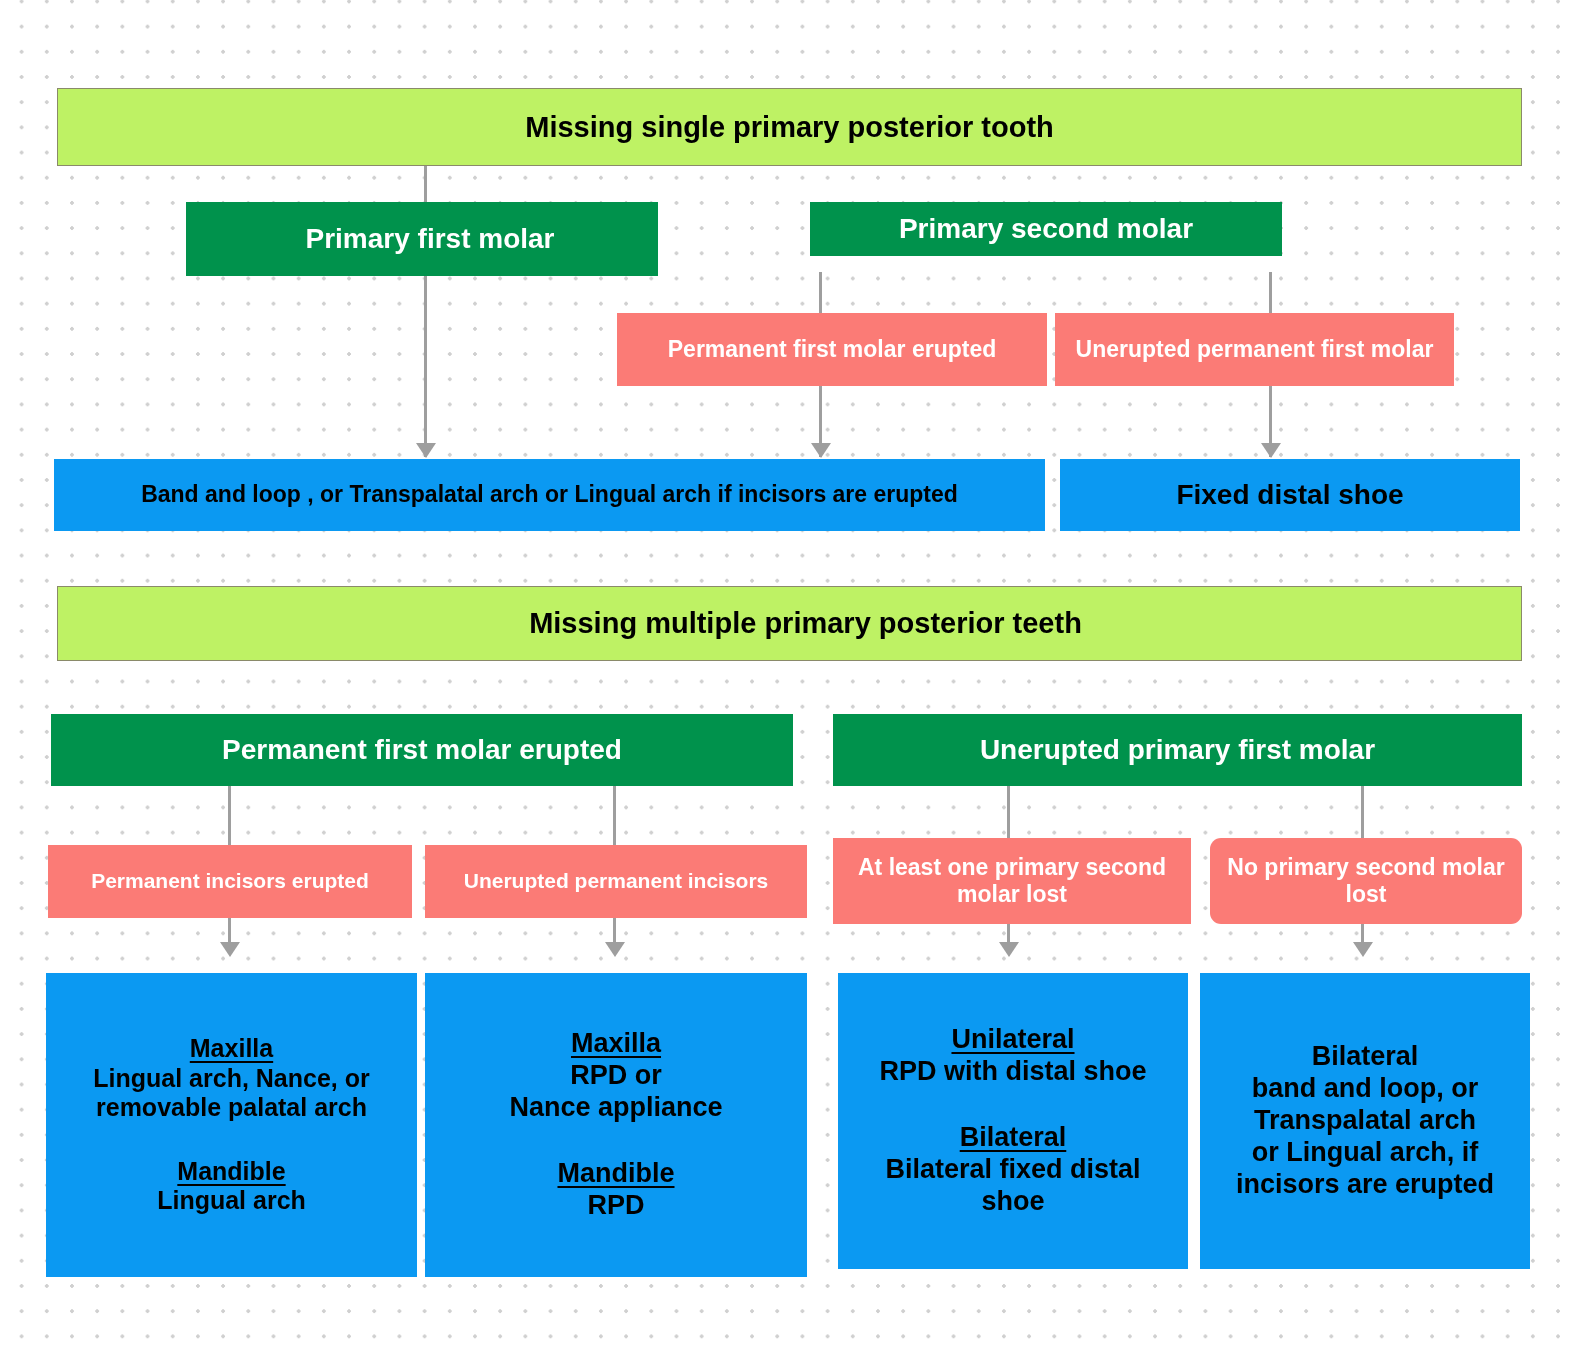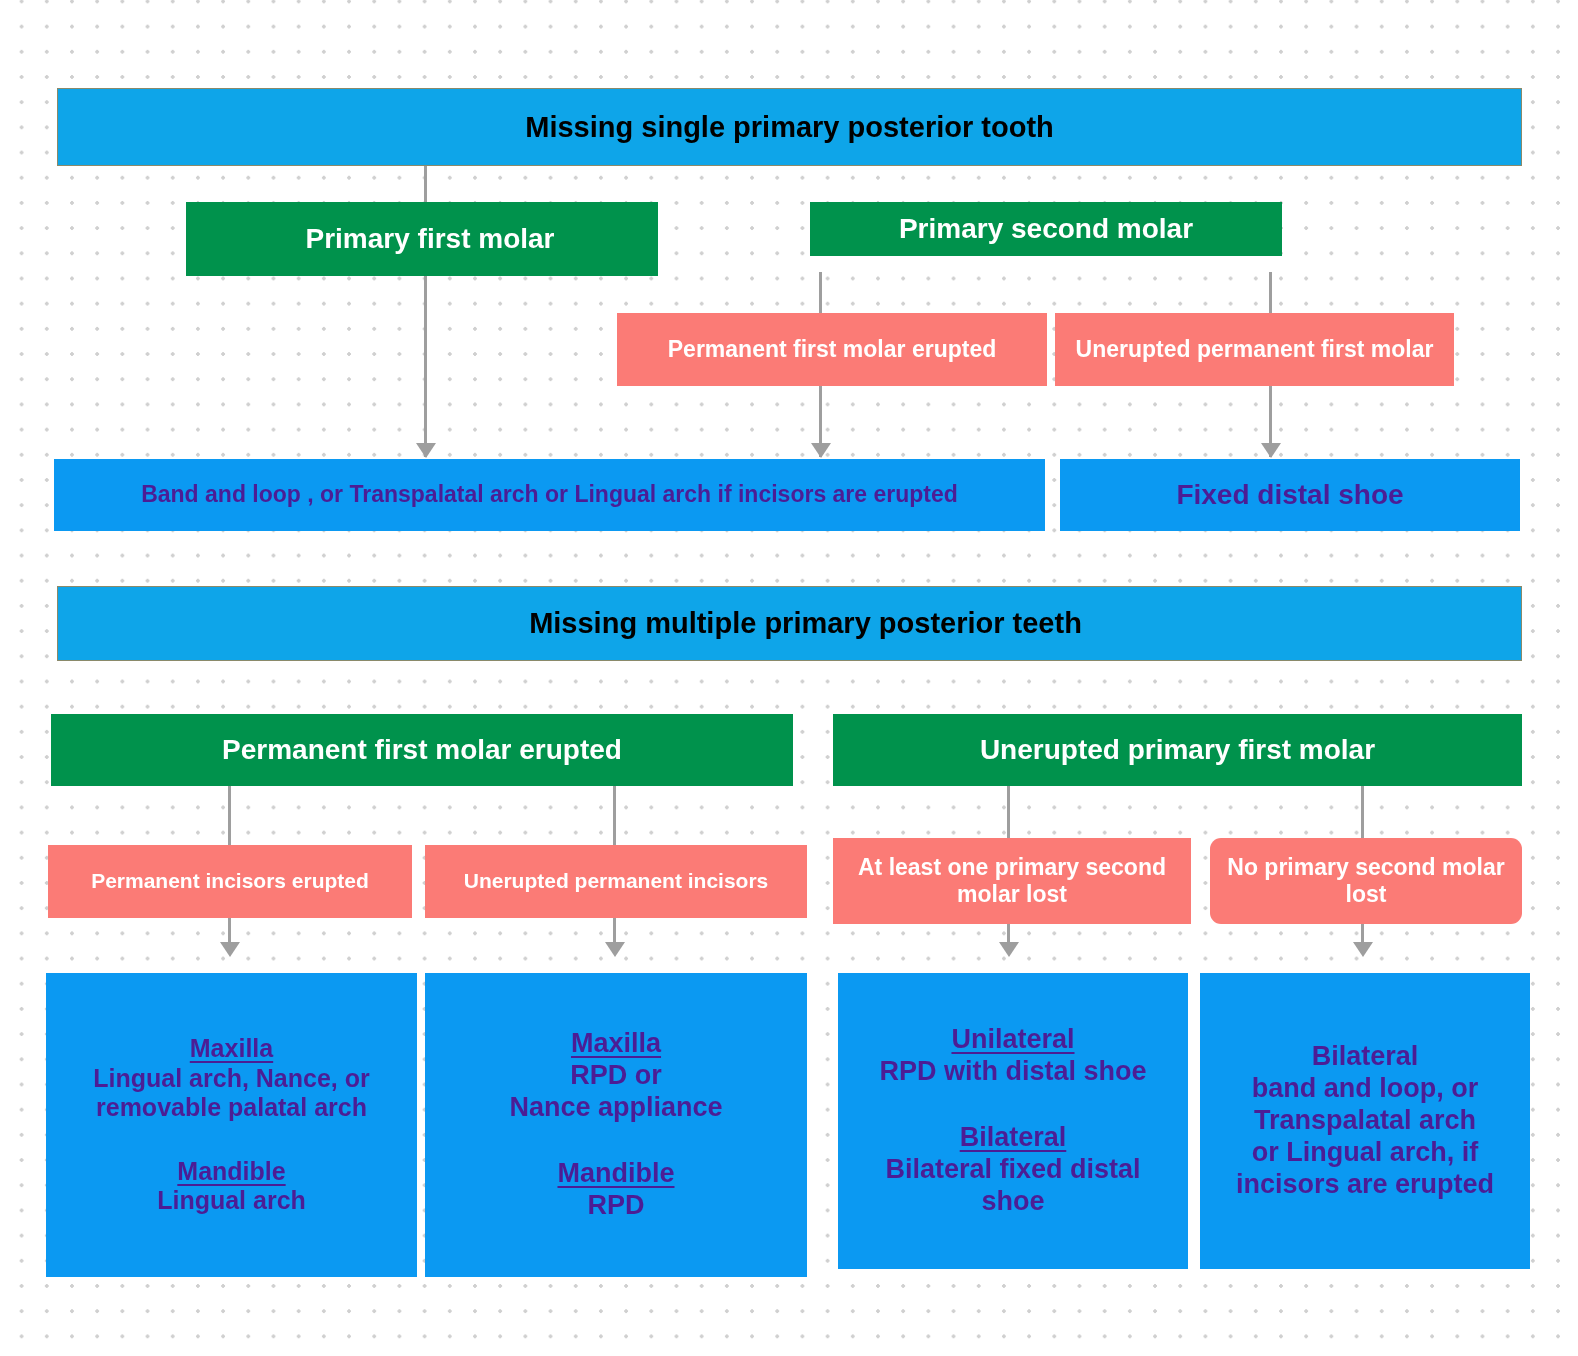--- a/index.html
+++ b/index.html
@@ -25,38 +25,38 @@
     position: absolute;
     display: flex;
     align-items: center;
     justify-content: center;
     text-align: center;
     box-sizing: border-box;
     z-index: 3;
     line-height: 1.18;
   }
   .node-yellow {
-    background: #0ea5e9;
+    background: #bef264;
     border: 1px solid #8a8a6a;
     color: #000000;
     font-weight: bold;
   }
   .node-green {
     background: #00924c;
     color: #ffffff;
     font-weight: bold;
   }
   .node-pink {
     background: #fb7b76;
     color: #ffffff;
     font-weight: bold;
   }
   .node-blue {
     background: #0b99f2;
-    color: #4c1d95;
+    color: #000000;
     font-weight: bold;
   }
   .connector {
     position: absolute;
     background: #9e9e9e;
     width: 3px;
     z-index: 1;
   }
   .arrowhead {
     position: absolute;

